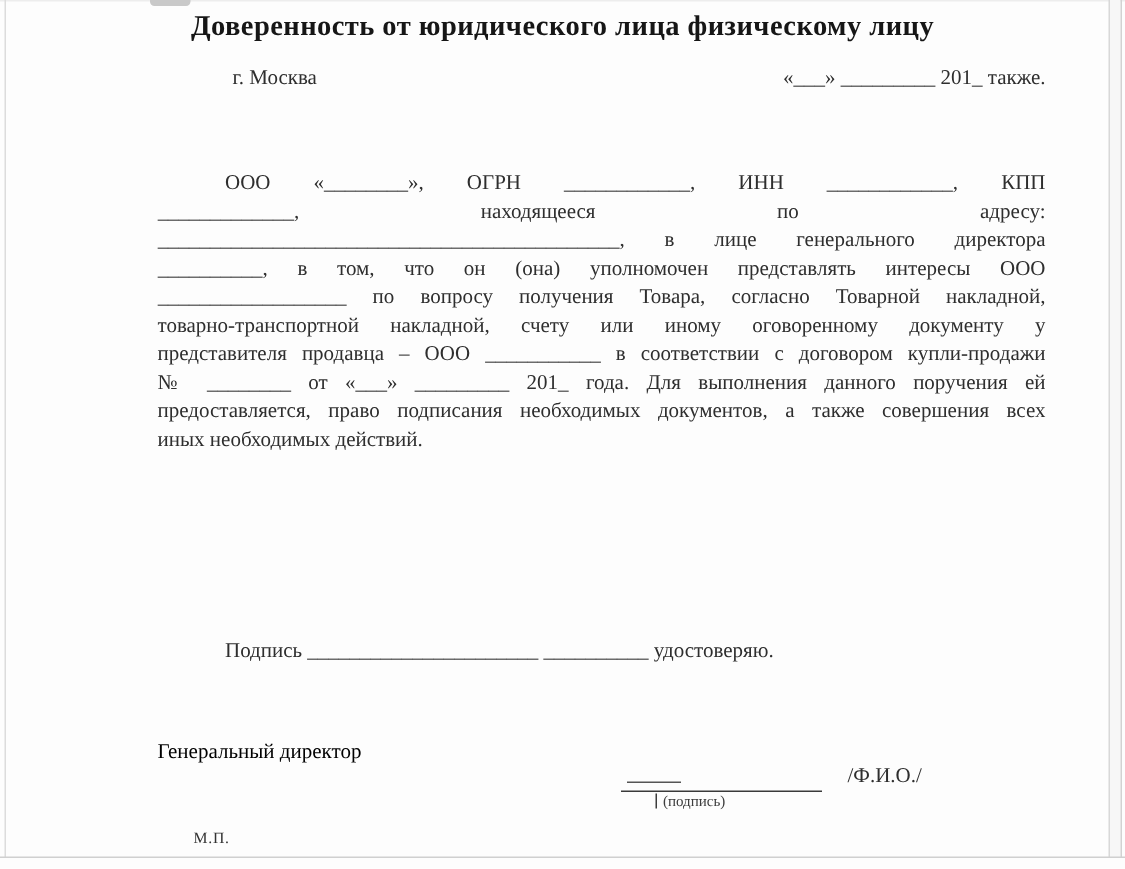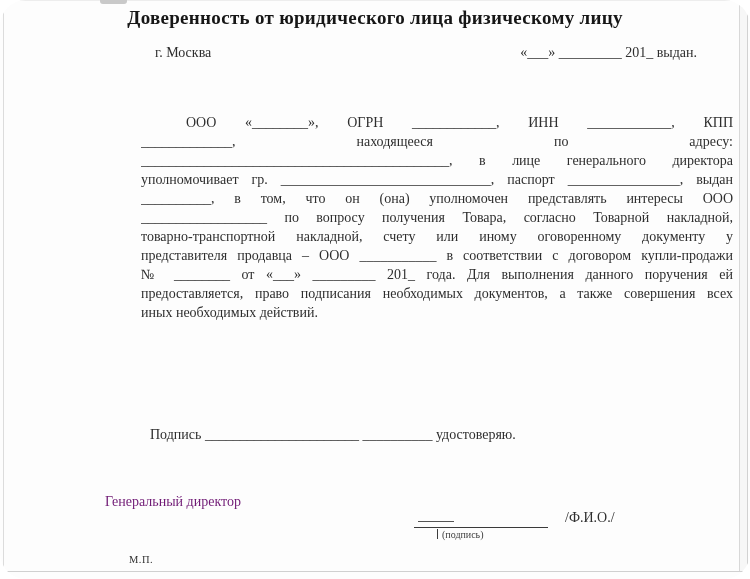--- a/index.html
+++ b/index.html
@@ -8,21 +8,20 @@
     background: #ffffff;
     font-family: "Liberation Serif", serif;
     color: #2e2e2e;
     overflow: hidden;
   }
   .page {
     position: relative;
     width: 750px; height: 579px;
     background: #fdfdfd;
     overflow: hidden;
-    border-radius: 26px;
   }
   
   .edge { position: absolute; background: #dcdcdc; }
   .edge.left   { left: 3px;  top: 0; width: 1px; height: 572px; }
   .edge.right1 { left: 739px; top: 0; width: 1px; height: 572px; background:#d8d8d8; }
   .edge.right2 { left: 747px; top: 0; width: 1px; height: 572px; background:#d2d2d2; }
   .edge.bottom { left: 0; top: 571px; width: 750px; height: 1px; background:#d0d0d0; }
   .edge.top    { left: 0; top: 0; width: 750px; height: 1px; background:#ededed; }
   .right-track { position:absolute; left:740px; top:0; width:7px; height:572px; background:#f7f7f7; }
   .artifact { position: absolute; left: 100px; top: 0; width: 27px; height: 4px;
@@ -35,36 +34,36 @@
     letter-spacing: 0.3px;
   }
   .city-row {
     position: absolute; top: 45px; left: 105px; width: 592px;
     font-size: 14px;
     display: flex; justify-content: space-between;
   }
   .city-row .city { margin-left: 50px; }
 
   .para { position: absolute; left: 105px; width: 592px;
-          font-size: 14px; line-height: 19px; margin-left: 36px; }
+          font-size: 14px; line-height: 19px; }
   .p-main { top: 113px; }
   .p-validity { top: 356px; }
   .line { text-align: justify; text-align-last: justify;
           height: 19px; overflow: hidden; white-space: normal; }
   .line.first { text-indent: 45px; }
   .line.last { text-align-last: left; }
 
   .attest-row {
     position: absolute; top: 427px; left: 105px; width: 592px;
     font-size: 14px; text-indent: 45px;
   }
 
   .footer-left {
     position: absolute; top: 493px; left: 105px;
-    font-size: 14px; line-height: 18px; color: #701a75;
+    font-size: 14px; line-height: 18px; color: #000000;
   }
   .fio { position: absolute; top: 510px; left: 565px; font-size: 14px; }
   .sig-line-a { position: absolute; top: 521px; left: 418px; width: 36px;
                 height: 0; border-top: 1px solid #555; }
   .sig-line-b { position: absolute; top: 527px; left: 414px; width: 134px;
                 height: 0; border-top: 1px solid #3a3a3a; }
   .sig-caption { position: absolute; top: 529px; left: 437px;
                  font-size: 10px; color: #3d3d3d;
                  display: flex; align-items: flex-start; gap: 4px; text-align: right; }
   .sig-tick { width: 1px; height: 10px; background: #3d3d3d; }
@@ -81,28 +80,27 @@
   <div class="edge left"></div>
   <div class="edge right1"></div>
   <div class="edge right2"></div>
   <div class="edge bottom"></div>
   <div class="artifact"></div>
 
   <div class="doc-title">Доверенность от юридического лица физическому лицу</div>
 
   <div class="city-row">
     <span class="city">г. Москва</span>
-    <span class="date">«___» _________ 201_ выдан.</span>
+    <span class="date">«___» _________ 201_ также.</span>
   </div>
 
   <div class="para p-main">
     <div class="line first">ООО «________», ОГРН ____________, ИНН ____________, КПП</div>
     <div class="line">_____________, находящееся по адресу:</div>
     <div class="line">____________________________________________, в лице генерального директора</div>
-    <div class="line">уполномочивает гр. ______________________________, паспорт ________________, выдан</div>
     <div class="line">__________, в том, что он (она) уполномочен представлять интересы ООО</div>
     <div class="line">__________________ по вопросу получения Товара, согласно Товарной накладной,</div>
     <div class="line">товарно-транспортной накладной, счету или иному оговоренному документу у</div>
     <div class="line">представителя продавца – ООО ___________ в соответствии с договором купли-продажи</div>
     <div class="line">№ ________ от «___» _________ 201_ года. Для выполнения данного поручения ей</div>
     <div class="line">предоставляется, право подписания необходимых документов, а также совершения всех</div>
     <div class="line last">иных необходимых действий.</div>
   </div>
 
 

